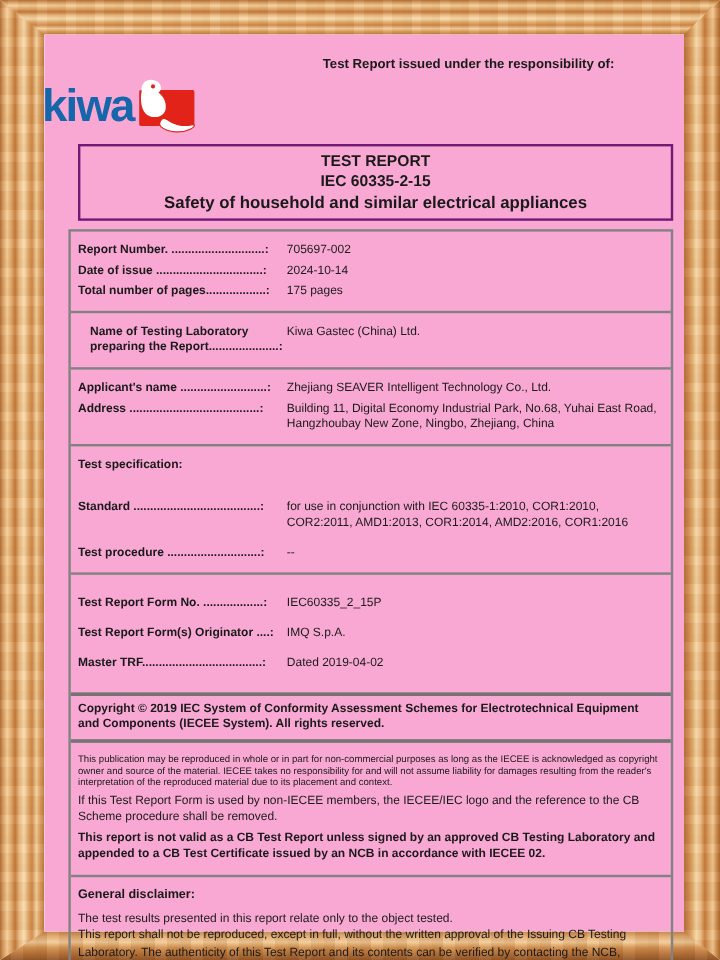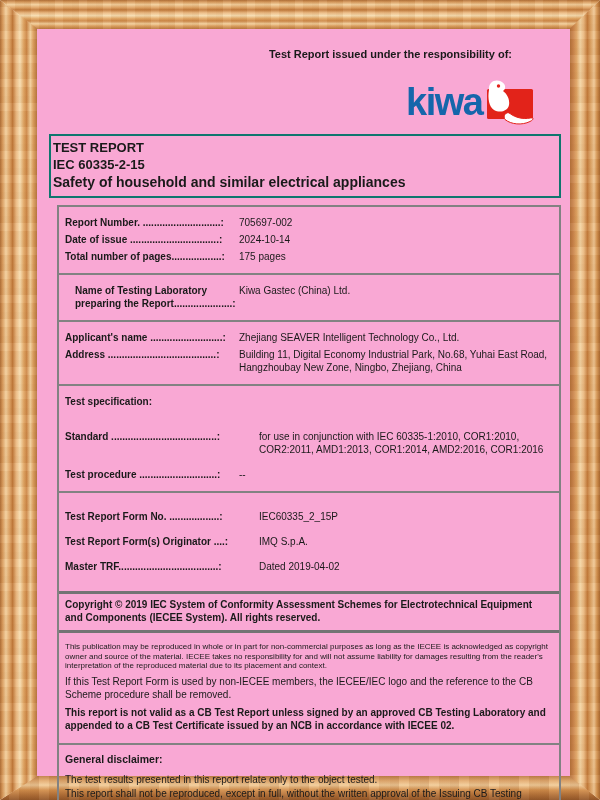--- a/index.html
+++ b/index.html
@@ -24,34 +24,34 @@
       linear-gradient(to left,#a8682f 0%,#d3924f 10%,#f0c896 20%,#dca263 32%,#c47c3c 42%,#eab87f 54%,#f4d6a6 66%,#dfa463 78%,#c9834a 90%,#b3713a 100%);
     clip-path: polygon(100% 0, 100% 100%, 0 calc(100% - 23.5px), 0 28.5px); }
   .wood-bottom { bottom:0; left:0; right:0; height:24px;
     background: repeating-linear-gradient(to right, rgba(110,55,20,0.12) 0 9px, rgba(255,255,255,0.05) 9px 19px, rgba(100,50,15,0.08) 19px 30px),
       linear-gradient(to bottom,#c08048 0%,#e5ad72 20%,#f2cd9a 38%,#d4914e 58%,#b5733a 78%,#94582a 100%);
     clip-path: polygon(0 100%, 100% 100%, calc(100% - 29.5px) 0, 36.5px 0); }
 
   
   .doc { position:absolute; top:29px; left:37px; right:30px; bottom:24px; background:#f9a8d4; }
   .issued-line { padding:19px 58px 0 0; text-align:right; font-size:11px; font-weight:bold; }
-  .logo-row { display:flex; justify-content:flex-end; padding-right:36px; margin-top:17px; }
+  .logo-row { display:flex; padding-right:36px; margin-top:3px; }
 
-  .title-box { margin:9px 9px 0 12px; border:2px solid #0f766e; text-align:left;
+  .title-box { margin:9px 9px 0 28px; border:2px solid #701a75; text-align:center;
     padding:3px 2px 5px; }
   .t-sm { font-size:13px; font-weight:bold; line-height:17px; }
   .t-lg { font-size:14px; font-weight:bold; line-height:18px; }
 
   .main-table { margin:7px 9px 0 20px; border:2px solid #828282; }
   .sec { padding:5px 8px 6px 6px; }
   .sep-major { border-top:2px solid #828282; }
   .sep-minor { border-top:3px solid #737373; }
 
   .row { display:flex; align-items:flex-start; margin:4px 0; font-size:10px; line-height:13px; }
-  .row-tight { margin:12px 0;gap:20px; }
+  .row-tight { margin:12px 0; }
   .lbl { flex:0 0 174px; font-weight:bold; overflow:hidden; white-space:nowrap; }
   .lbl2 { flex:0 0 174px; font-weight:bold; }
   .lbl2 div { white-space:nowrap; overflow:hidden;margin-left:10px; }
   .val { flex:1; }
 
   .spec-head { font-size:10px; font-weight:bold; line-height:13px; margin:4px 0 22px; }
   .para { font-size:10px; line-height:13.5px; margin:4px 0; }
   .para-b { font-weight:bold; }
   .para-s { font-size:8px; line-height:9.6px; margin:4px 0 3px; }
   .gd-head { font-size:10.5px; font-weight:bold; margin:3px 0 8px; }

